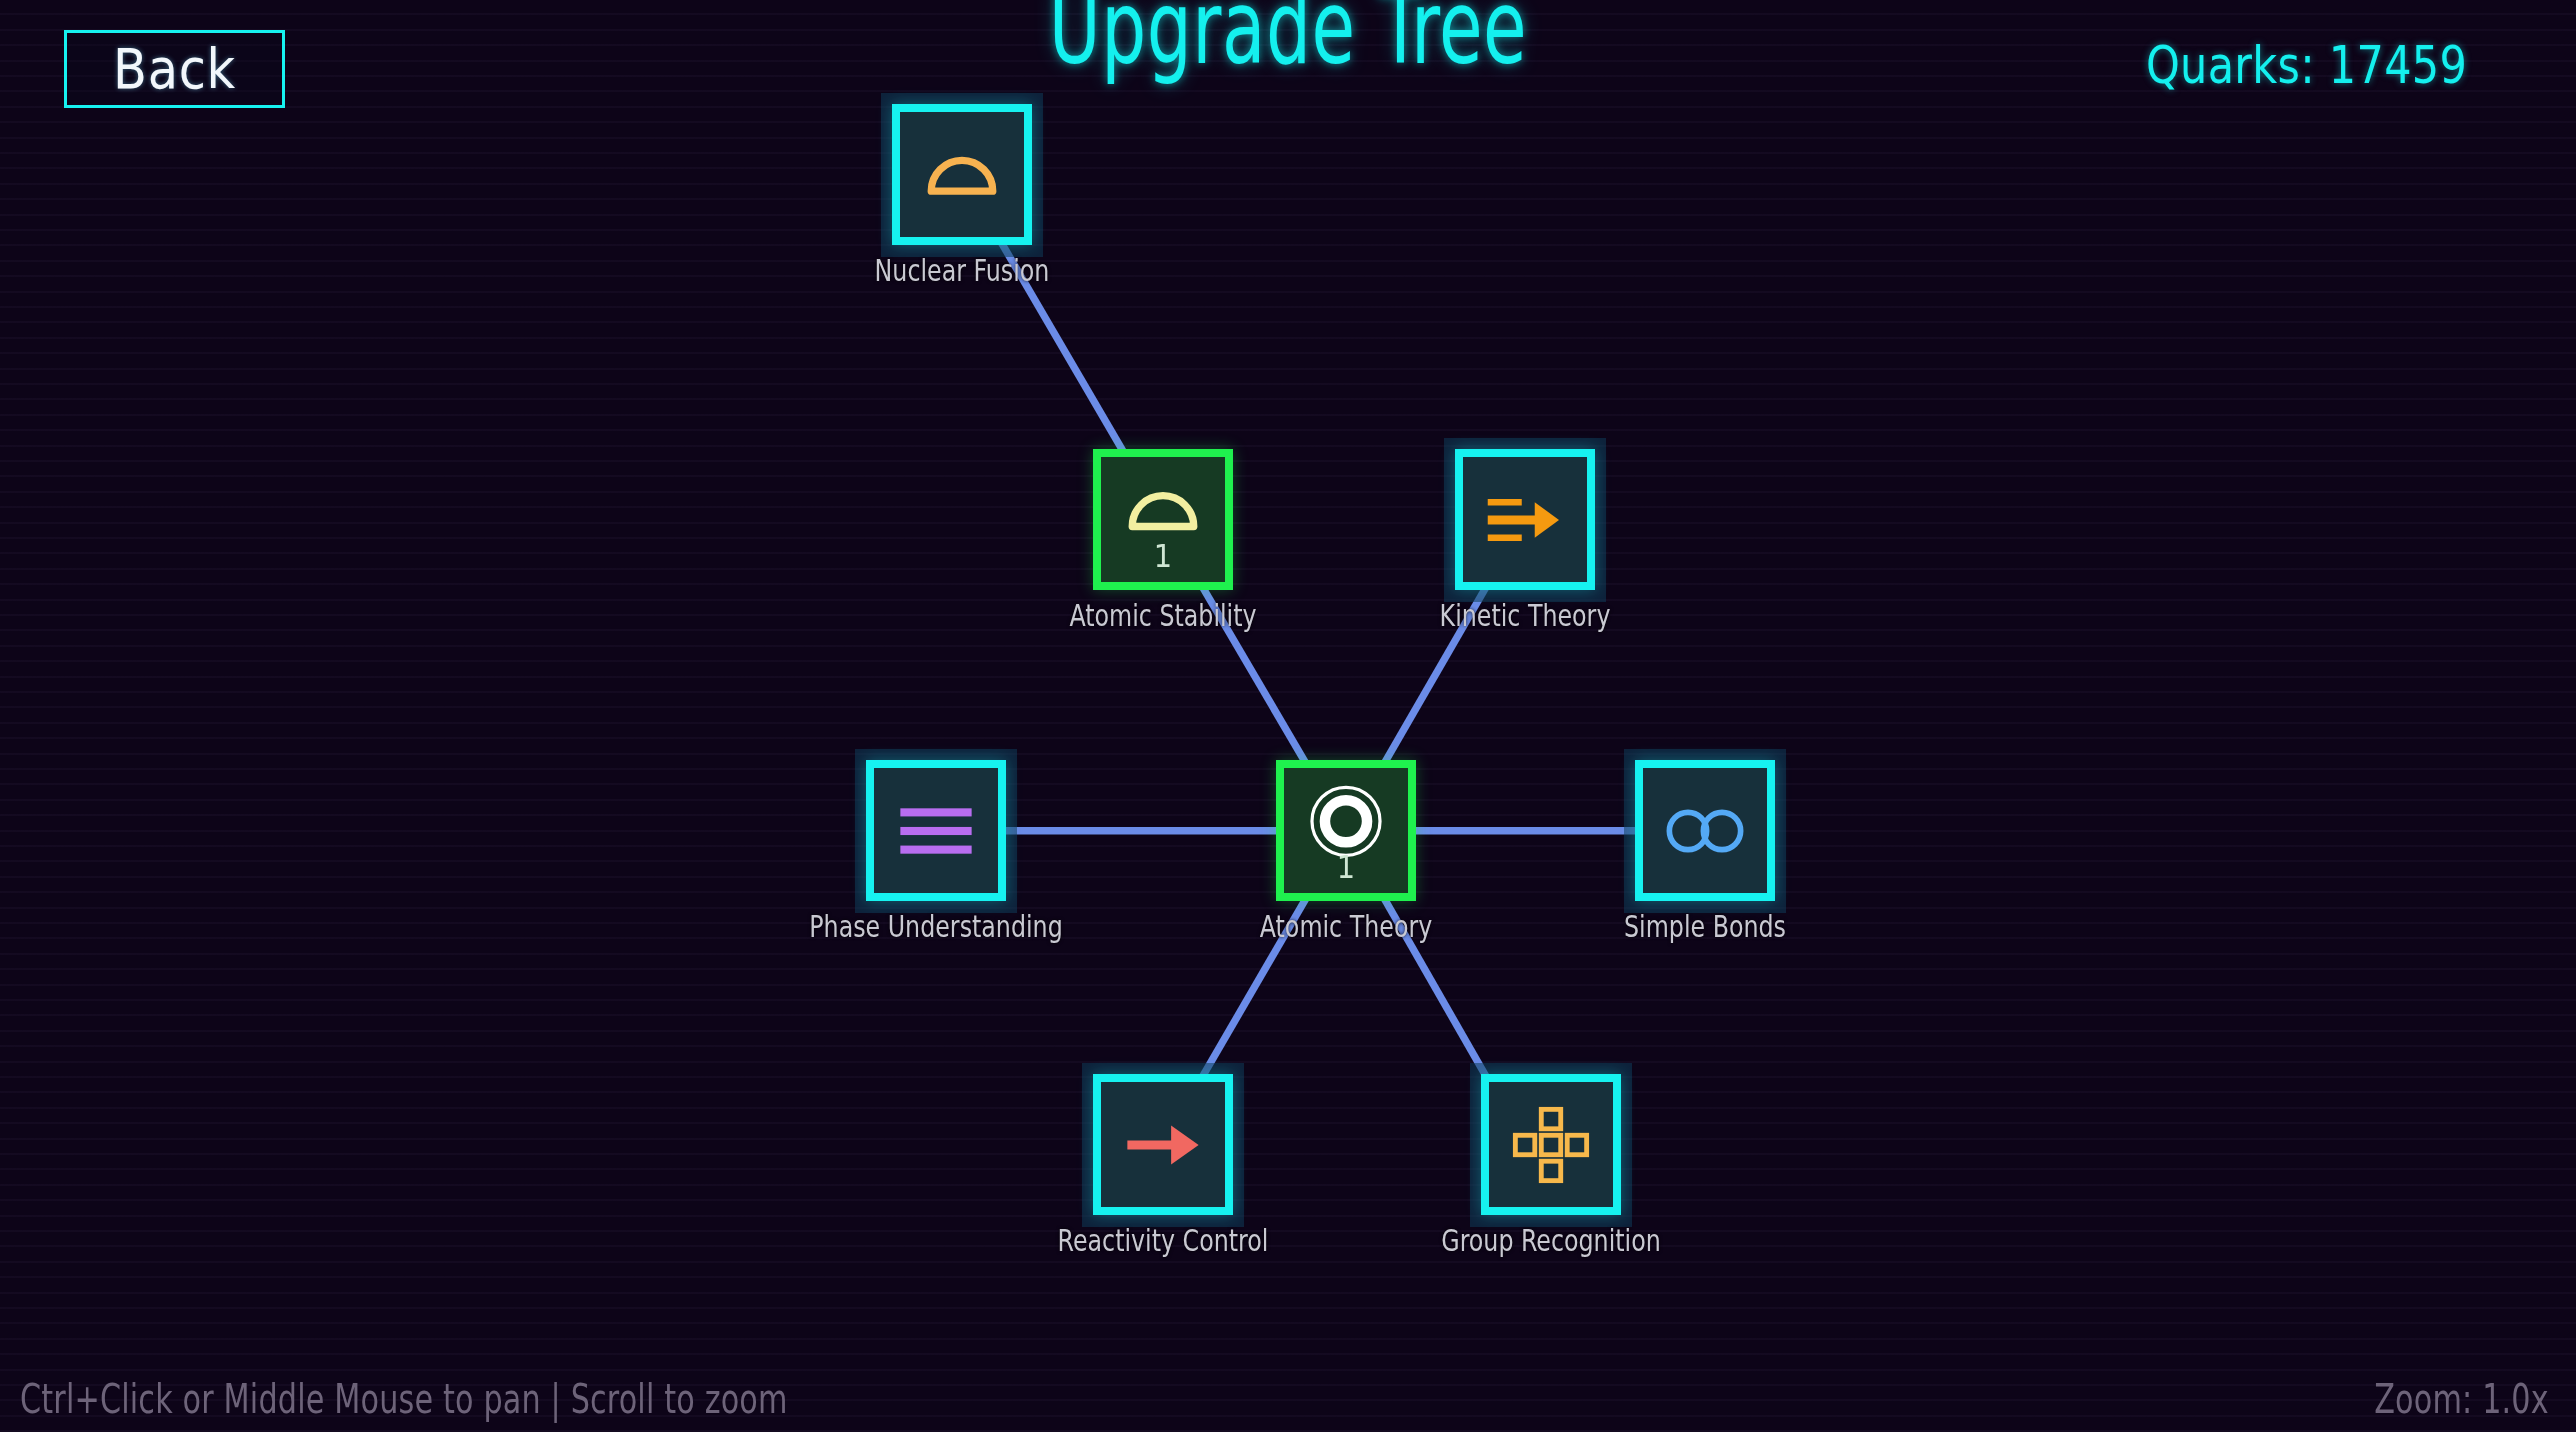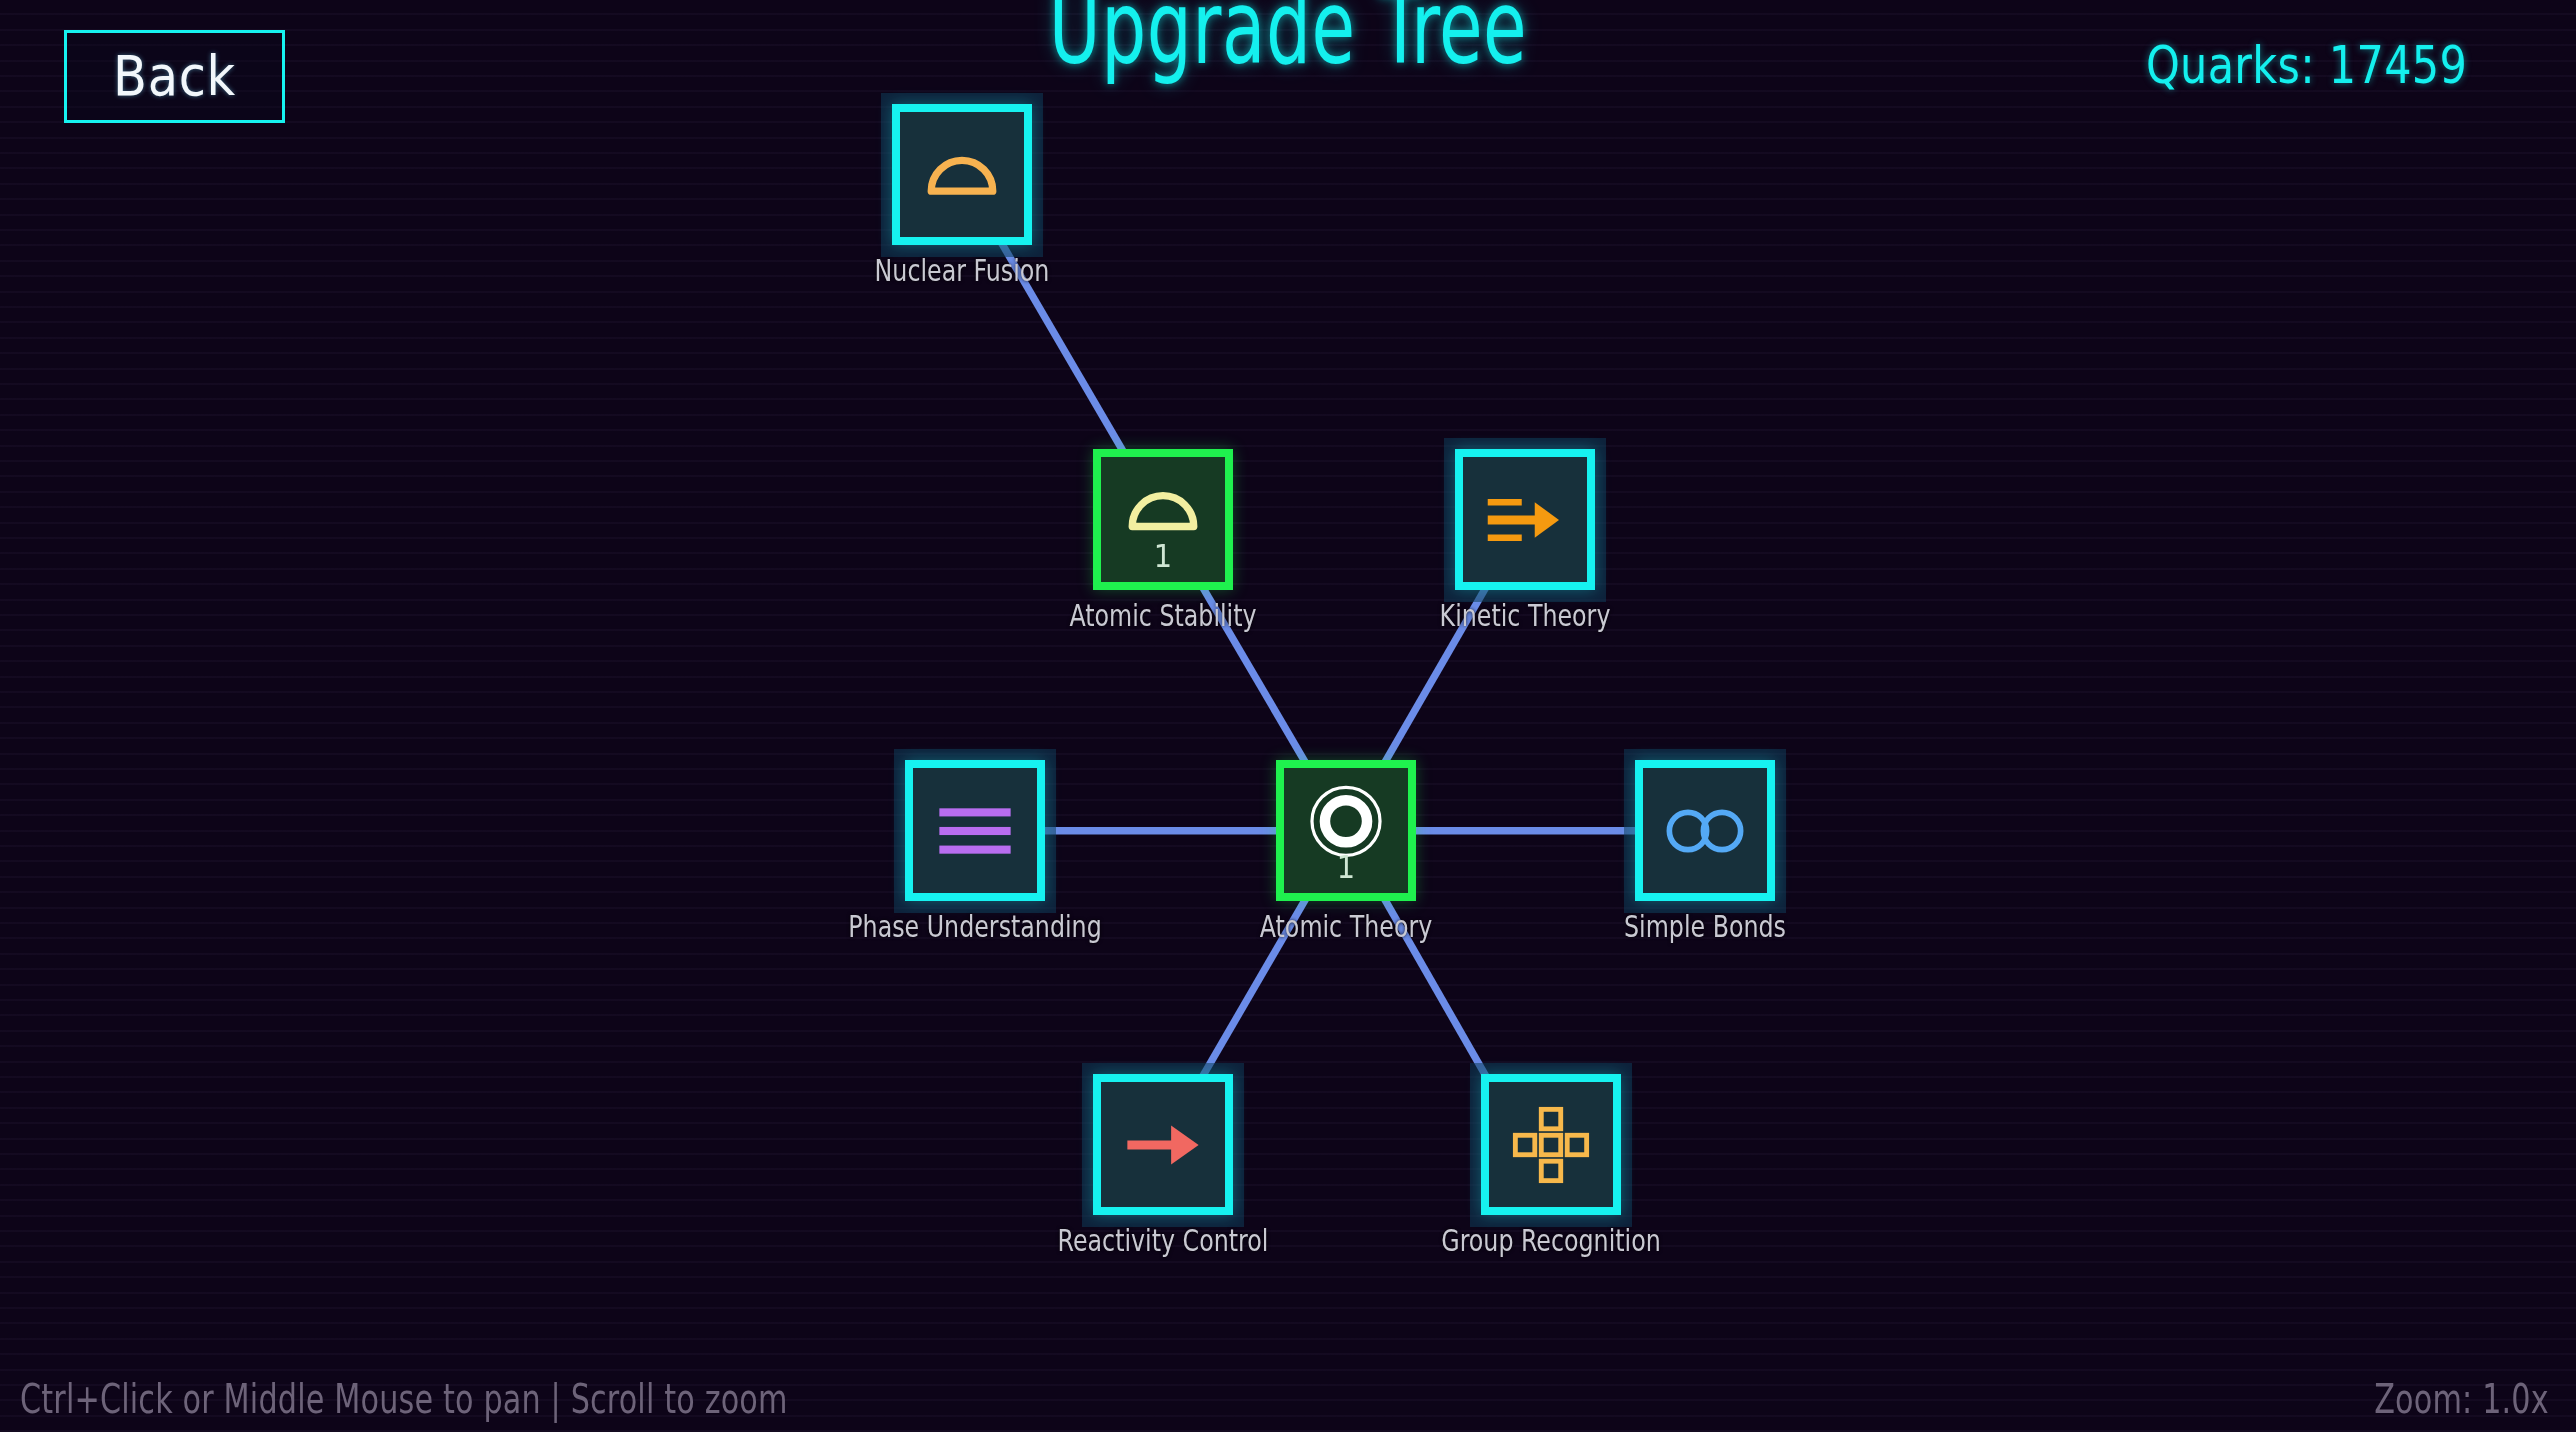--- a/index.html
+++ b/index.html
@@ -64,21 +64,21 @@
     z-index: 5;
     white-space: nowrap;
     user-select: none;
   }
 
   #back-button {
     position: absolute;
     left: 64px;
     top: 29.5px;
     width: 221px;
-    height: 93px;
+    height: 78px;
     border: 3.4px solid #16f2f0;
     background: rgba(10,8,30,0.35);
     color: #f2f7fb;
     font-family: "DejaVu Sans Condensed", "Liberation Sans Narrow", "Liberation Sans", sans-serif;
     font-size: 55px;
     font-weight: 300;
     letter-spacing: 0.7px;
     display: flex;
     align-items: center;
     justify-content: center;
@@ -232,21 +232,21 @@
       <div class="node-glow"></div>
       <div class="node-box"></div>
       <div class="node-icon"><svg xmlns="http://www.w3.org/2000/svg" viewBox="0 0 100 100">
         <path d="M4 28 L46 28" stroke="#f59a10" stroke-width="8" stroke-linecap="butt" fill="none"></path>
         <path d="M4 72 L46 72" stroke="#f59a10" stroke-width="8" stroke-linecap="butt" fill="none"></path>
         <path d="M4 50 L68 50" stroke="#f59a10" stroke-width="11" fill="none"></path>
         <path d="M62 28 L92 50 L62 72 Z" fill="#f59a10"></path>
         </svg></div>
       <div class="node-label">Kinetic Theory</div>
     </div>
-    <div class="node state-available" style="left: 905px; top: 760px;">
+    <div class="node state-available" style="left: 866px; top: 760px;">
       <div class="node-glow"></div>
       <div class="node-box"></div>
       <div class="node-icon"><svg xmlns="http://www.w3.org/2000/svg" viewBox="0 0 100 100">
         <rect x="6" y="22" width="88" height="10" fill="#b86df0"></rect>
         <rect x="6" y="45" width="88" height="10" fill="#b86df0"></rect>
         <rect x="6" y="68" width="88" height="10" fill="#b86df0"></rect>
         </svg></div>
       <div class="node-label">Phase Understanding</div>
     </div>
     <div class="node state-owned" style="left: 1276px; top: 760px;">

